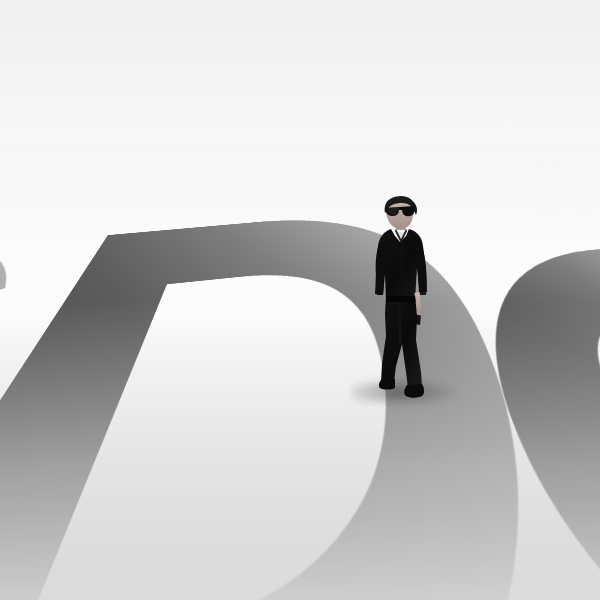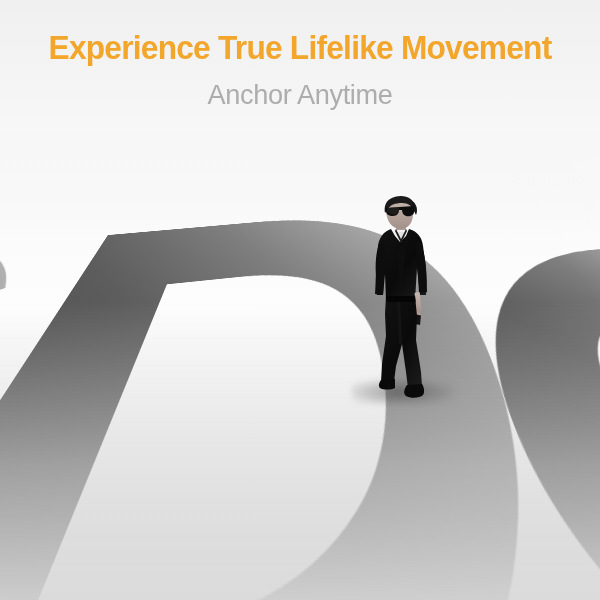--- a/index.html
+++ b/index.html
@@ -254,18 +254,14 @@
                L23 118 Z" fill="url(#cloth)"></path>
       <path d="M38 104 L40 148 L37 148 L35 104 Z" fill="#161616" opacity=".8"></path>
 
       <path d="M24 100 L53 100 L53.6 106 L24.4 106 Z" fill="#050505"></path>
 
       <path d="M19 184 C17 187 16 190 18 192 C21 194 29 194 33 192 L33 183 Z" fill="#0a0a0a"></path>
       <path d="M45 189 C42 193 41 198 44 200 C49 203 58 202 61 199 C63 196 62 191 60 188 Z" fill="#0a0a0a"></path>
     </svg>
   </div>
 
-  <div class="headline-block">
-    <h1 class="headline">Experience True Lifelike Movement</h1>
-    <h2 class="subhead">Anchor Anytime</h2>
-  </div>
 
 </div>
 
 </body></html>

